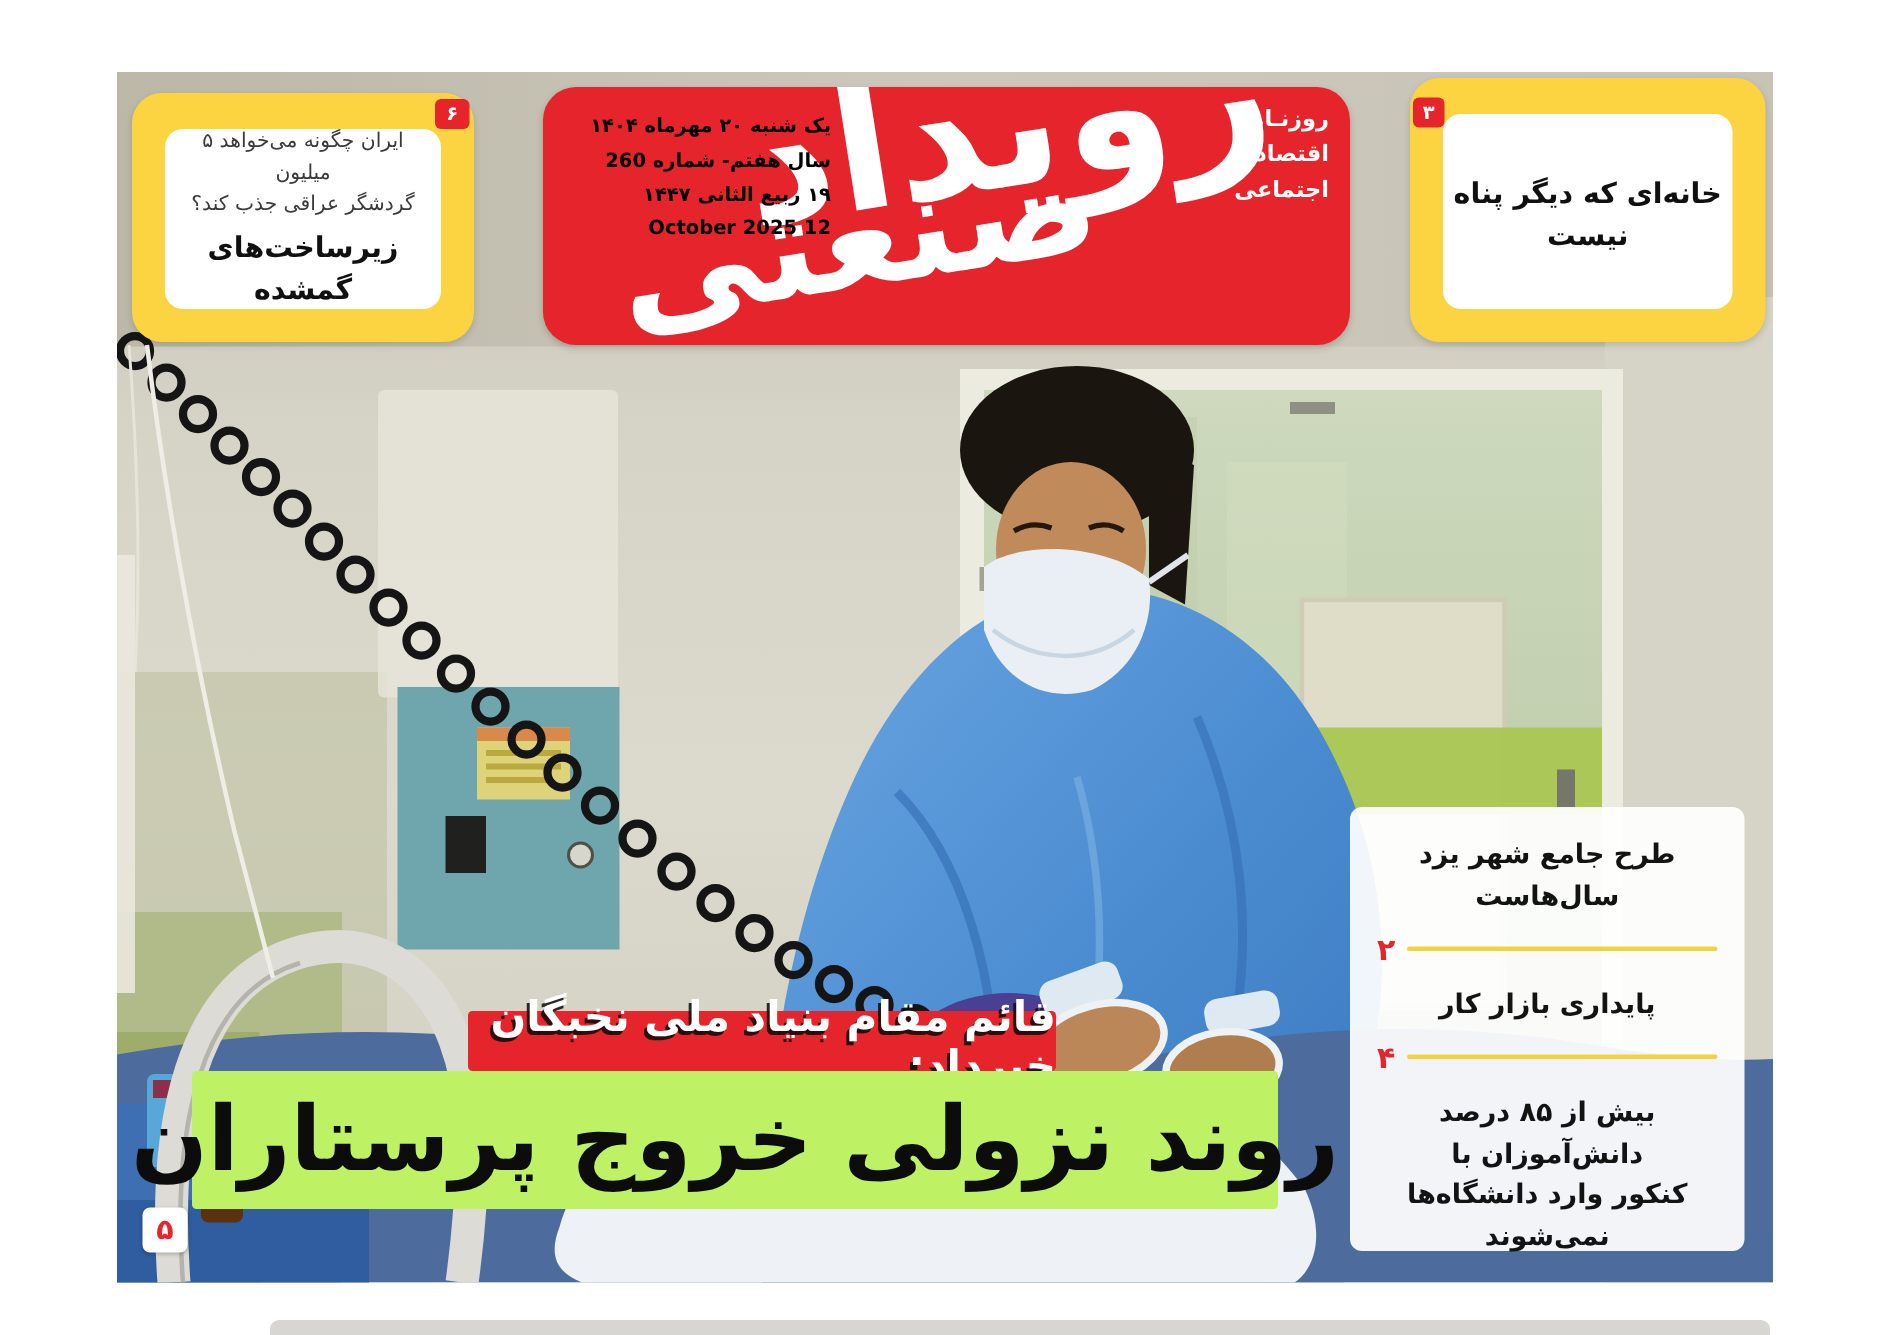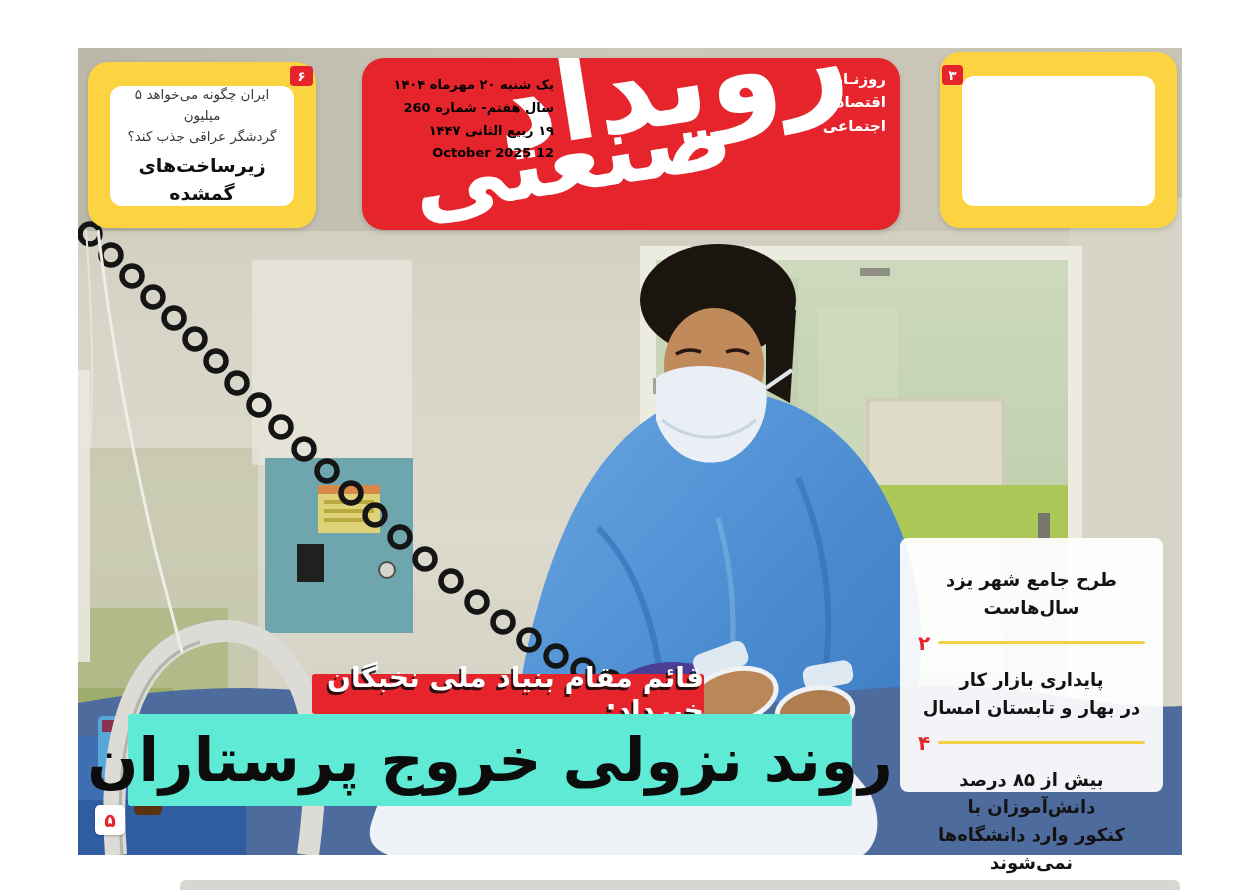--- a/index.html
+++ b/index.html
@@ -34,30 +34,30 @@
   #box-left{left:88px;top:62px;width:228px;height:166px;}
   #box-left .page-badge{right:3px;top:4px;width:23px;height:20px;font-size:13px;border-radius:4px;}
   #box-right{left:940px;top:52px;width:237px;height:176px;}
   #box-right .page-badge{left:2px;top:13px;width:21px;height:20px;font-size:13px;border-radius:4px;}
 
   
   #main-kicker{left:312px;top:674px;width:392px;height:40px;background:#e6242b;border-radius:3px;
                color:#fff;font-weight:700;font-size:28px;direction:rtl;display:flex;
                align-items:center;justify-content:center;
                text-shadow:-2px 3px 0 rgba(10,10,10,.85);}
-  #main-headline{left:128px;top:714px;width:724px;height:92px;background:#5eead4;border-radius:3px;
+  #main-headline{left:128px;top:714px;width:724px;height:92px;background:#bef264;border-radius:3px;
                  color:#0c0c0c;font-weight:700;font-size:60px;direction:rtl;display:flex;
                  align-items:center;justify-content:center;white-space:nowrap;}
   #main-page-badge{left:95px;top:805px;width:30px;height:30px;background:#fff;border-radius:5px;
                    color:#e6242b;font-weight:700;font-size:19px;display:flex;
                    align-items:center;justify-content:center;box-shadow:0 1px 3px rgba(0,0,0,.25);}
 
   
-  #side-panel{left:900px;top:538px;width:263px;height:254px;background:rgba(255,255,255,.93);
-              border-radius:8px;padding:28px 12px 0;box-sizing:border-box;}
+  #side-panel{left:900px;top:538px;width:263px;height:296px;background:rgba(255,255,255,.93);
+              border-radius:8px;padding:18px 12px 0;box-sizing:border-box;}
   .panel-title{direction:rtl;text-align:center;font-size:18px;font-weight:700;color:#131313;
                line-height:1.55;}
   .panel-divider{display:flex;align-items:center;margin:11px 6px 13px;}
   .panel-divider .num{color:#e6242b;font-weight:700;font-size:20px;margin-right:8px;line-height:1;}
   .panel-divider .line{flex:1;height:3px;background:#f1d243;border-radius:2px;}
 
   
   #bottom-strip{left:180px;top:880px;width:1000px;height:10px;background:#d8d6d2;
                 border-radius:6px 6px 0 0;}
 </style>
@@ -245,38 +245,41 @@
     </div>
     <div class="teaser-title">
       <div>زیرساخت‌های گمشده</div>
     </div>
   </div>
 </div>
 
 <div id="box-right" class="abs teaser">
   <div class="page-badge">۳</div>
   <div class="teaser-inner">
+    <div class="teaser-title">
+      <div>خانه‌ای که دیگر پناه</div>
+      <div>نیست</div>
+    </div>
   </div>
 </div>
 
 <div id="main-kicker" class="abs">قائم مقام بنیاد ملی نخبگان خبرداد:</div>
 <div id="main-headline" class="abs">روند نزولی خروج پرستاران</div>
 <div id="main-page-badge" class="abs">۵</div>
 
 <div id="side-panel" class="abs">
   <div class="panel-title">
     <div>طرح جامع شهر یزد سال‌هاست</div>
   </div>
   <div class="panel-divider">
     <span class="num">۲</span>
     <span class="line"></span>
   </div>
   <div class="panel-title">
     <div>پایداری بازار کار</div>
-    <div>در بهار و تابستان امسال</div>
   </div>
   <div class="panel-divider">
     <span class="num">۴</span>
     <span class="line"></span>
   </div>
   <div class="panel-title">
     <div>بیش از ۸۵ درصد دانش‌آموزان با</div>
     <div>کنکور وارد دانشگاه‌ها نمی‌شوند</div>
   </div>
 

